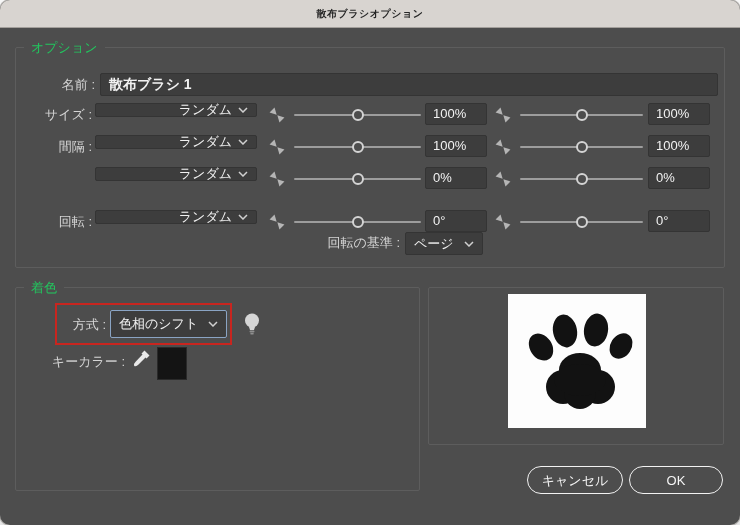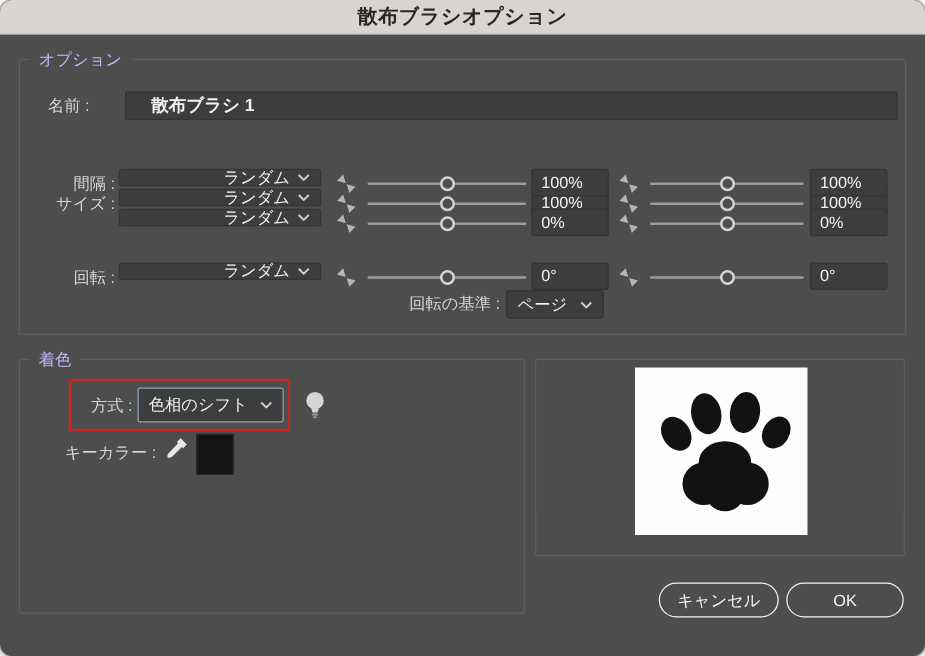--- a/index.html
+++ b/index.html
@@ -3,33 +3,33 @@
 <meta charset="utf-8">
 <style>
   * { margin:0; padding:0; box-sizing:border-box; }
   html,body { background:#ffffff; font-family:"Liberation Sans","DejaVu Sans",sans-serif; }
   .stage { position:relative; width:740px; height:525px; background:#ffffff; }
   .window { position:absolute; inset:0; border-radius:10px; overflow:hidden;
             background:#4d4d4d; box-shadow:0 0 0 1px #b4b2af, 0 6px 18px rgba(0,0,0,.25); }
   .titlebar { position:absolute; left:0; top:0; width:100%; height:28px;
               background:#d8d4d0; border-bottom:1px solid #a39f9b;
               display:flex; align-items:center; justify-content:center; }
-  .title { font-size:16px; font-weight:700; color:#262626; letter-spacing:.5px; }
+  .title { font-size:10px; font-weight:700; color:#262626; letter-spacing:.5px; }
 
   .groupbox { position:absolute; border:1px solid #5d5d5d; border-radius:2px; }
   .legend { position:absolute; top:-9px; left:8px; background:#4d4d4d; padding:0 7px;
-            font-size:13px; color:#c4b5fd; }
+            font-size:13px; color:#22c55e; }
 
   .lbl { position:absolute; font-size:13px; color:#d5d5d5; text-align:right; line-height:24px; }
 
   .field, .dropdown, .vfield {
     background:#3d3d3d; border:1px solid #343434; border-radius:2px;
     color:#f2f2f2; font-size:13px;
   }
-  .field { position:absolute; line-height:21px; padding:0 20px; font-weight:700; font-size:14px; }
+  .field { position:absolute; line-height:21px; padding:0 8px; font-weight:700; font-size:14px; }
   .dropdown { position:absolute; display:flex; align-items:center; padding:0 8px; cursor:default; }
   .dropdown .dtext { flex:1; white-space:nowrap; overflow:hidden; }
   .dropdown.focused { border:1.5px solid #8aa4c4; }
   .chev { flex:0 0 auto; margin-left:6px; display:flex; }
 
   .prow { position:absolute; left:0; width:740px; height:25px; }
   .prow .plabel { left:15px; width:77px; top:0; }
   .prow .pdrop  { left:95px; top:0; width:162px; height:14px;text-align:right; }
   .sicon { position:absolute; top:3px; width:18px; height:18px; }
   .sicon.i1 { left:268px; } .sicon.i2 { left:494px; }
@@ -70,24 +70,24 @@
   <div class="window">
 
     <div class="titlebar">
       <span class="title">散布ブラシオプション</span>
     </div>
 
     <div class="groupbox" style="left:15px; top:47px; width:710px; height:221px;">
       <span class="legend">オプション</span>
     </div>
 
-    <span class="lbl" style="left:15px; top:73px; width:80px;text-align:center;">名前 :</span>
+    <span class="lbl" style="left:15px; top:73px; width:80px;">名前 :</span>
     <div class="field" style="left:100px; top:73px; width:618px; height:23px;">散布ブラシ 1</div>
 
-    <div class="prow" style="top:103px;margin-top:48px;">
+    <div class="prow" style="top:103px;">
       <span class="lbl plabel">サイズ :</span>
       <div class="dropdown pdrop">
         <span class="dtext">ランダム</span>
         <span class="chev">
           <svg width="10" height="6" viewBox="0 0 10 6">
               <path d="M1 1 L5 5 L9 1" stroke="#d0d0d0" stroke-width="1.5" fill="none"></path>
             </svg>
         </span>
       </div>
       <span class="sicon i1">

